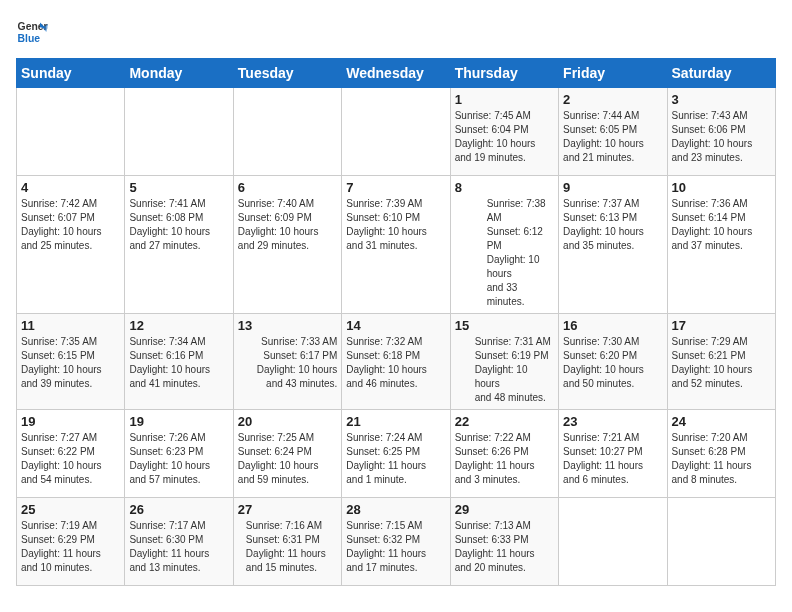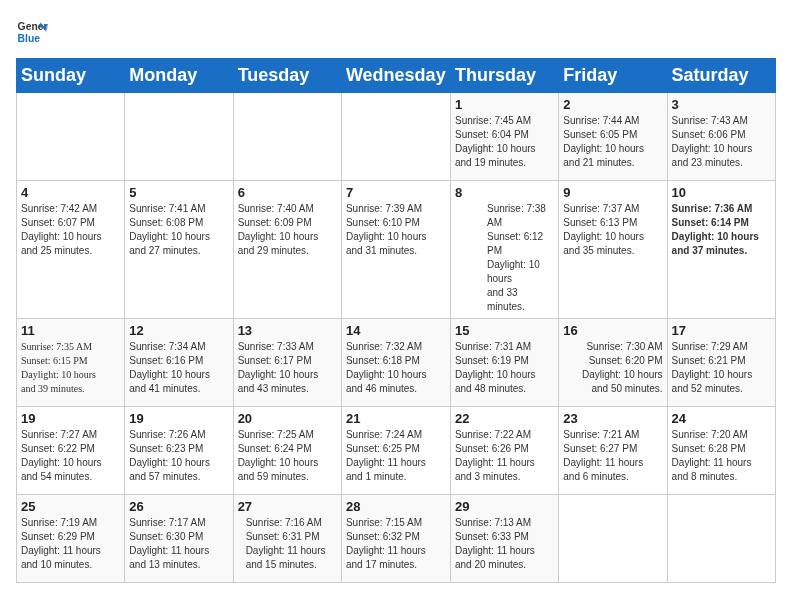--- a/index.html
+++ b/index.html
@@ -38,21 +38,21 @@
     table {
       width: 100%;
       border-collapse: collapse;
       font-size: 11px;
     }
     thead tr th {
       background: #1a6fc4;
       color: #fff;
       padding: 6px 4px;
       text-align: left;
-      font-size: 18px;
+      font-size: 14px;
       border: 1px solid #1a6fc4;
     }
     tbody tr td {
       border: 1px solid #ccc;
       vertical-align: top;
       padding: 4px;
       width: 108px;
       height: 88px;
       background: #fff;
     }
@@ -171,65 +171,65 @@
         </td>
         <td>
           <span class="day-num">9</span>
           <div class="day-info" style="white-space: pre-line;">Sunrise: 7:37 AM
 Sunset: 6:13 PM
 Daylight: 10 hours
 and 35 minutes.</div>
         </td>
         <td>
           <span class="day-num">10</span>
-          <div class="day-info" style="white-space: pre-line; font-weight: bold;">Sunrise: 7:36 AM
+          <div class="day-info" style="white-space: pre-line;">Sunrise: 7:36 AM
 Sunset: 6:14 PM
 Daylight: 10 hours
 and 37 minutes.</div>
         </td>
       </tr>
       <tr>
         <td>
           <span class="day-num">11</span>
-          <div class="day-info" style="white-space: pre-line; font-family: Liberation Serif, serif;">Sunrise: 7:35 AM
+          <div class="day-info" style="white-space: pre-line;">Sunrise: 7:35 AM
 Sunset: 6:15 PM
 Daylight: 10 hours
 and 39 minutes.</div>
         </td>
         <td>
           <span class="day-num">12</span>
           <div class="day-info" style="white-space: pre-line;">Sunrise: 7:34 AM
 Sunset: 6:16 PM
 Daylight: 10 hours
 and 41 minutes.</div>
         </td>
         <td>
           <span class="day-num">13</span>
-          <div class="day-info" style="white-space: pre-line;">Sunrise: 7:33 AM
+          <div class="day-info" style="white-space: pre-line; text-align: right;">Sunrise: 7:33 AM
 Sunset: 6:17 PM
 Daylight: 10 hours
 and 43 minutes.</div>
         </td>
         <td>
           <span class="day-num">14</span>
           <div class="day-info" style="white-space: pre-line;">Sunrise: 7:32 AM
 Sunset: 6:18 PM
 Daylight: 10 hours
 and 46 minutes.</div>
         </td>
         <td>
           <span class="day-num">15</span>
-          <div class="day-info" style="white-space: pre-line;">Sunrise: 7:31 AM
+          <div class="day-info" style="white-space: pre-line; margin-left: 20px;">Sunrise: 7:31 AM
 Sunset: 6:19 PM
 Daylight: 10 hours
 and 48 minutes.</div>
         </td>
         <td>
           <span class="day-num">16</span>
-          <div class="day-info" style="white-space: pre-line; text-align: right;">Sunrise: 7:30 AM
+          <div class="day-info" style="white-space: pre-line;">Sunrise: 7:30 AM
 Sunset: 6:20 PM
 Daylight: 10 hours
 and 50 minutes.</div>
         </td>
         <td>
           <span class="day-num">17</span>
           <div class="day-info" style="white-space: pre-line;">Sunrise: 7:29 AM
 Sunset: 6:21 PM
 Daylight: 10 hours
 and 52 minutes.</div>
@@ -267,21 +267,21 @@
         <td>
           <span class="day-num">22</span>
           <div class="day-info" style="white-space: pre-line;">Sunrise: 7:22 AM
 Sunset: 6:26 PM
 Daylight: 11 hours
 and 3 minutes.</div>
         </td>
         <td>
           <span class="day-num">23</span>
           <div class="day-info" style="white-space: pre-line;">Sunrise: 7:21 AM
-Sunset: 6:27 PM
+Sunset: 10:27 PM
 Daylight: 11 hours
 and 6 minutes.</div>
         </td>
         <td>
           <span class="day-num">24</span>
           <div class="day-info" style="white-space: pre-line;">Sunrise: 7:20 AM
 Sunset: 6:28 PM
 Daylight: 11 hours
 and 8 minutes.</div>
         </td>

